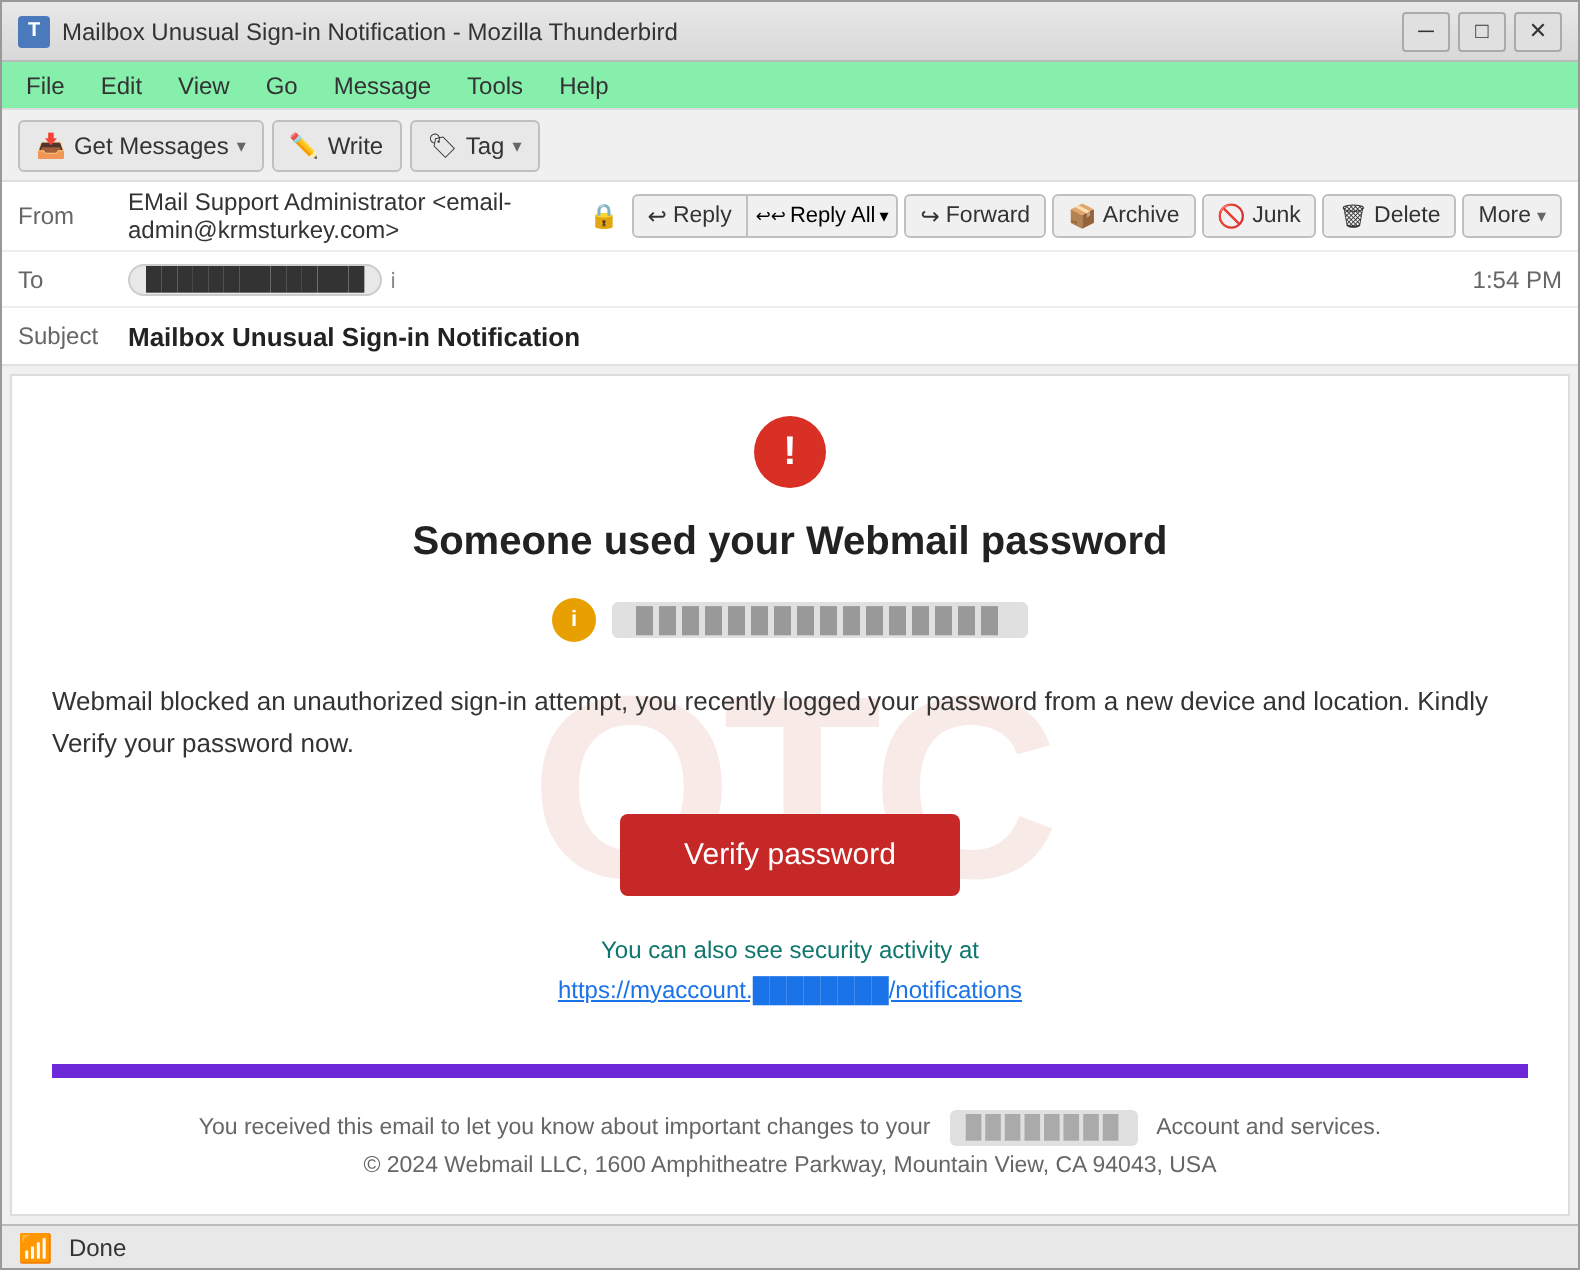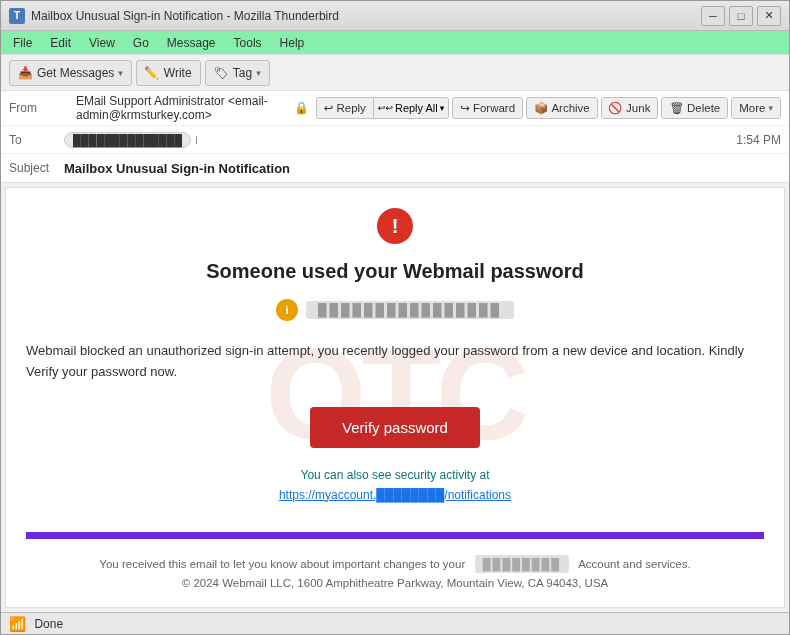--- a/index.html
+++ b/index.html
@@ -144,21 +144,20 @@
       color: #666;
       width: 55px;
       flex-shrink: 0;
       font-weight: 500;
     }
 
     .header-content {
       flex: 1;
       font-size: 12px;
       color: #333;
-      margin-left: 12px;
     }
 
     .header-from-row {
       display: flex;
       align-items: center;
       gap: 4px;
     }
 
     .from-actions {
       display: flex;

